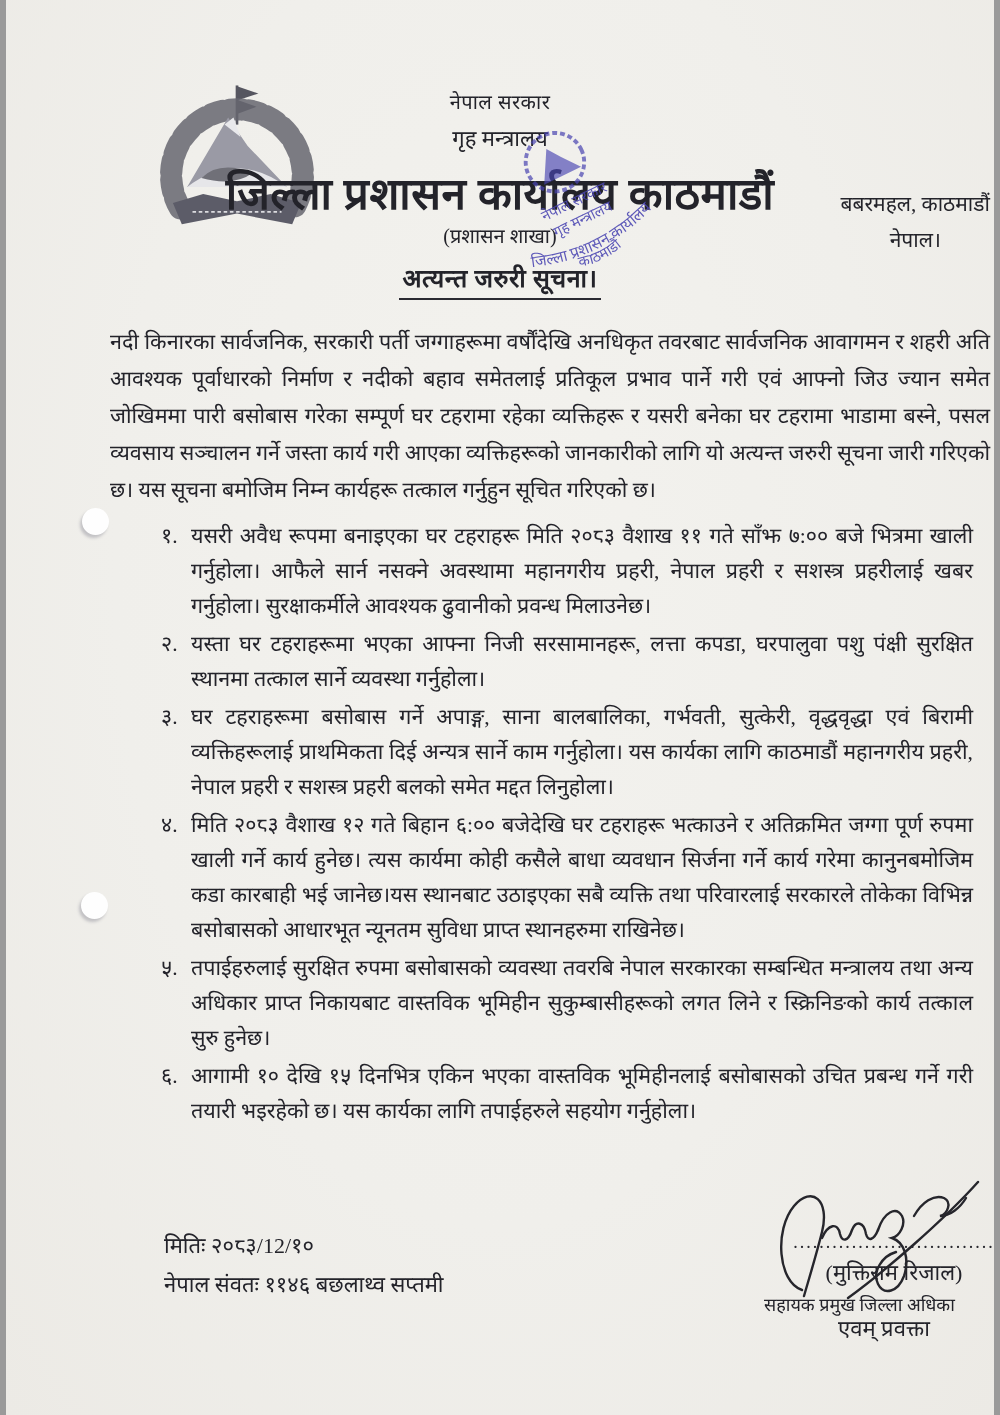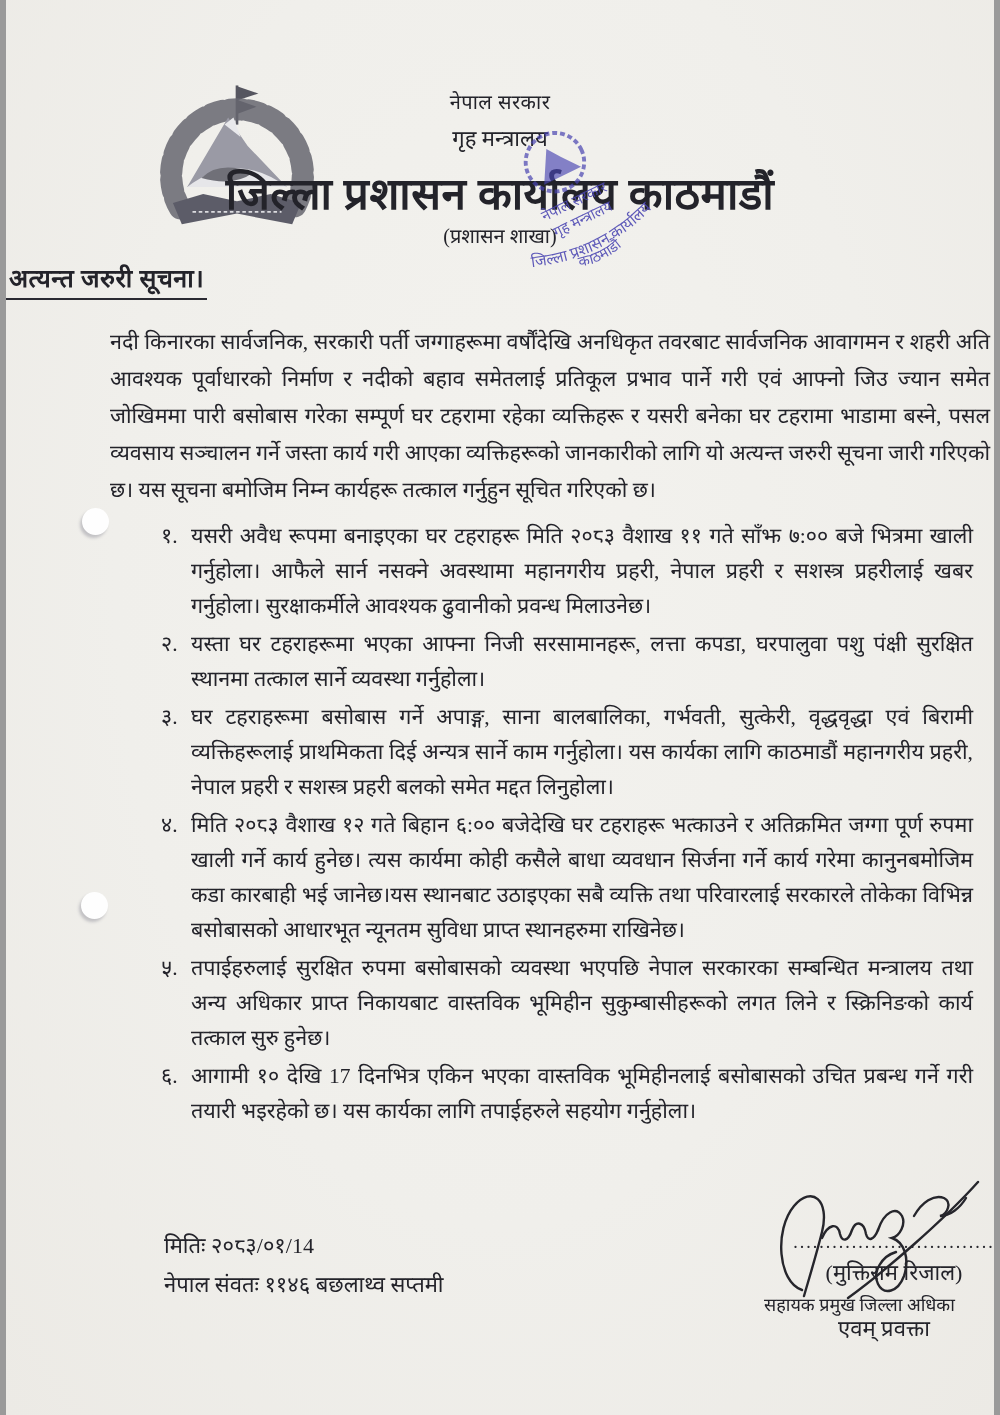--- a/index.html
+++ b/index.html
@@ -22,21 +22,21 @@
   .branch-line   { font-size:20px; margin-top:0; }
   .address-block { position:absolute; top:186px; right:4px; text-align:center;
                    font-size:21px; line-height:36px; z-index:1; }
 
   
   .stamp { position:absolute; left:452px; top:112px; width:240px; height:195px; z-index:3;
            opacity:.88; pointer-events:none; }
   .stamp text { font-family:"Liberation Serif","DejaVu Serif",serif; fill:#4a45b2; }
 
   
-  .title-wrap { position:absolute; left:0; right:0; top:260px; z-index:1; }
+  .title-wrap { position:absolute; left:0; right:0; top:260px; text-align:center; z-index:1; }
   .title { display:inline-block; font-size:25px; font-weight:bold;
            border-bottom:2.5px solid #2a2a32; padding:0 3px 4px 3px; letter-spacing:.5px; }
 
   
   .intro   { position:absolute; left:104px; top:324px; width:880px;
              font-size:21.5px; line-height:37px; text-align:justify; }
   .list    { position:absolute; left:155px; top:519px; width:812px; }
   .item    { display:flex; margin-bottom:3px; }
   .item-num{ flex:none; width:30px; font-size:21.5px; line-height:35px; }
   .item-txt{ flex:1; font-size:21.5px; line-height:35px; text-align:justify; }
@@ -78,20 +78,24 @@
     <line x1="50" y1="156" x2="150" y2="156" stroke="#dcdce0" stroke-width="2" stroke-dasharray="4 3"></line>
   </svg>
 
   <div class="header-center">
     <div class="gov-line">नेपाल सरकार</div>
     <div class="ministry-line">गृह मन्त्रालय</div>
     <div class="office-line">जिल्ला प्रशासन कार्यालय काठमाडौं</div>
     <div class="branch-line">(प्रशासन शाखा)</div>
   </div>
 
+  <div class="address-block">
+    <div>बबरमहल, काठमाडौं</div>
+    <div>नेपाल।</div>
+  </div>
 
   <svg class="stamp" viewBox="0 0 240 200" aria-hidden="true">
     <g transform="rotate(-26 120 100)">
       <circle cx="120" cy="46" r="30" fill="none" stroke="#4a45b2" stroke-width="4" stroke-dasharray="5 3" opacity=".8"></circle>
       <path d="M100,62 L118,30 L128,44 L142,62 Z" fill="#4a45b2" opacity=".75"></path>
       <text x="120" y="96" font-size="15" text-anchor="middle">नेपाल सरकार</text>
       <text x="120" y="116" font-size="15" text-anchor="middle">गृह मन्त्रालय</text>
       <defs>
         <path id="arc1" d="M28,122 Q120,168 212,122" fill="none"></path>
         <path id="arc2" d="M70,142 Q120,172 170,142" fill="none"></path>
@@ -119,31 +123,31 @@
     <div class="item">
       <span class="item-num">३.</span>
       <span class="item-txt">घर टहराहरूमा बसोबास गर्ने अपाङ्ग, साना बालबालिका, गर्भवती, सुत्केरी, वृद्धवृद्धा एवं बिरामी व्यक्तिहरूलाई प्राथमिकता दिई अन्यत्र सार्ने काम गर्नुहोला।  यस कार्यका लागि काठमाडौं महानगरीय प्रहरी, नेपाल प्रहरी र सशस्त्र प्रहरी बलको समेत मद्दत लिनुहोला।</span>
     </div>
     <div class="item">
       <span class="item-num">४.</span>
       <span class="item-txt">मिति २०८३ वैशाख १२ गते बिहान ६:०० बजेदेखि घर टहराहरू भत्काउने र अतिक्रमित जग्गा पूर्ण रुपमा खाली गर्ने कार्य हुनेछ।  त्यस कार्यमा कोही कसैले बाधा व्यवधान सिर्जना गर्ने कार्य गरेमा कानुनबमोजिम कडा कारबाही भई जानेछ।यस स्थानबाट उठाइएका सबै व्यक्ति तथा परिवारलाई सरकारले तोकेका विभिन्न बसोबासको आधारभूत न्यूनतम सुविधा प्राप्त स्थानहरुमा राखिनेछ।</span>
     </div>
     <div class="item">
       <span class="item-num">५.</span>
-      <span class="item-txt">तपाईहरुलाई सुरक्षित रुपमा बसोबासको व्यवस्था भएपछि नेपाल सरकारका सम्बन्धित मन्त्रालय तथा अन्य अधिकार प्राप्त निकायबाट वास्तविक भूमिहीन सुकुम्बासीहरूको लगत लिने र स्क्रिनिङको कार्य तत्काल सुरु हुनेछ।</span>
+      <span class="item-txt">तपाईहरुलाई सुरक्षित रुपमा बसोबासको व्यवस्था तवरबि नेपाल सरकारका सम्बन्धित मन्त्रालय तथा अन्य अधिकार प्राप्त निकायबाट वास्तविक भूमिहीन सुकुम्बासीहरूको लगत लिने र स्क्रिनिङको कार्य तत्काल सुरु हुनेछ।</span>
     </div>
     <div class="item">
       <span class="item-num">६.</span>
-      <span class="item-txt">आगामी १० देखि 17 दिनभित्र एकिन भएका वास्तविक भूमिहीनलाई बसोबासको उचित प्रबन्ध गर्ने गरी तयारी भइरहेको छ।  यस कार्यका लागि तपाईहरुले सहयोग गर्नुहोला।</span>
+      <span class="item-txt">आगामी १० देखि १५ दिनभित्र एकिन भएका वास्तविक भूमिहीनलाई बसोबासको उचित प्रबन्ध गर्ने गरी तयारी भइरहेको छ।  यस कार्यका लागि तपाईहरुले सहयोग गर्नुहोला।</span>
     </div>
   </div>
 
 
   <div class="date-block">
-    <div>मितिः २०८३/०१/14</div>
+    <div>मितिः २०८३/12/१०</div>
     <div>नेपाल संवतः ११४६ बछलाथ्व सप्तमी</div>
   </div>
 
   <svg class="sig-svg" viewBox="0 0 240 132" aria-hidden="true">
     <g fill="none" stroke="#26262c" stroke-width="2.4" stroke-linecap="round">
       <path d="M38,118 C14,110 10,58 30,34 C48,13 66,28 58,60 C52,84 44,110 40,124"></path>
       <path d="M58,66 C64,52 74,50 76,62 C78,70 84,70 88,58 C92,48 100,50 102,62 C104,70 110,68 114,58"></path>
       <path d="M114,58 C120,40 132,34 138,44 C142,52 136,64 128,66 C140,70 146,86 140,104 C134,120 120,124 114,112 C108,100 118,84 132,80"></path>
       <path d="M150,44 C158,30 170,22 180,26 C188,30 184,42 176,44 C186,44 196,36 202,26"></path>
       <path d="M214,10 C180,48 120,100 84,126"></path>

